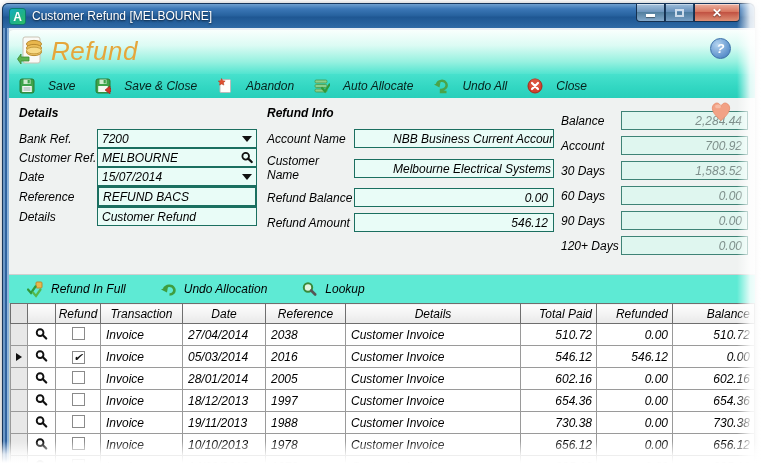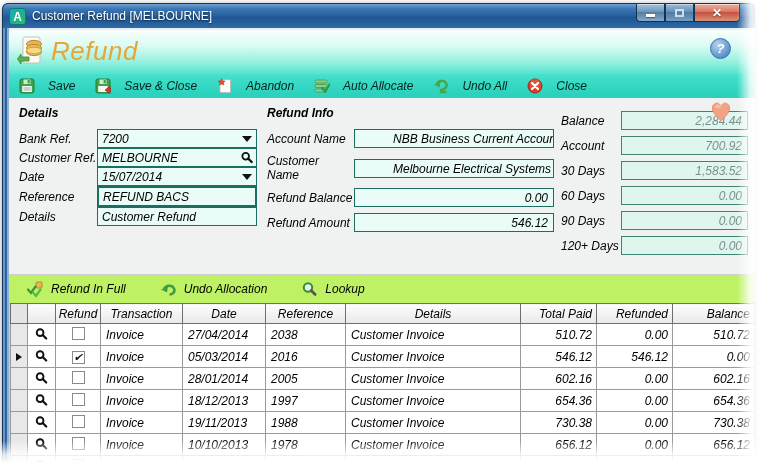--- a/index.html
+++ b/index.html
@@ -85,21 +85,21 @@
   .grp-refundinfo .flabel { width:87px; flex:0 0 auto; }
   .grp-refundinfo .ffield { width:200px;padding-left:38px; }
 
   .grp-aging { position:absolute; left:552px; top:13px; width:192px; }
   .grp-aging .frow { margin-bottom:6px; }
   .grp-aging .flabel { width:60px; flex:0 0 auto; }
   .grp-aging .ffield { width:127px; text-align:right; color:#7E8F8B;
     background:#DFF6EF; border-color:#3E8376; }
 
   
-  .alloc-bar { position:absolute; left:0; top:244px; right:0; height:29px; background:#bef264;
+  .alloc-bar { position:absolute; left:0; top:244px; right:0; height:29px; background:#5eead4;
     border-top:1px solid #CFCFCF; display:flex; align-items:center; padding-left:18px; gap:34px; }
   .alloc-btn { display:flex; align-items:center; gap:7px; }
   .alloc-btn svg { width:17px; height:17px; }
 
   
   .table-wrap { position:absolute; left:1px; top:273px; right:0; bottom:0; overflow:hidden; }
   table { border-collapse:collapse; table-layout:fixed; width:100%; background:#fff; }
   col.w-sel{width:17px} col.w-mag{width:28px} col.w-chk{width:45px} col.w-tr{width:82px}
   col.w-dt{width:83px} col.w-rf{width:80px} col.w-de{width:175px} col.w-tp{width:76px}
   col.w-rd{width:76px}

